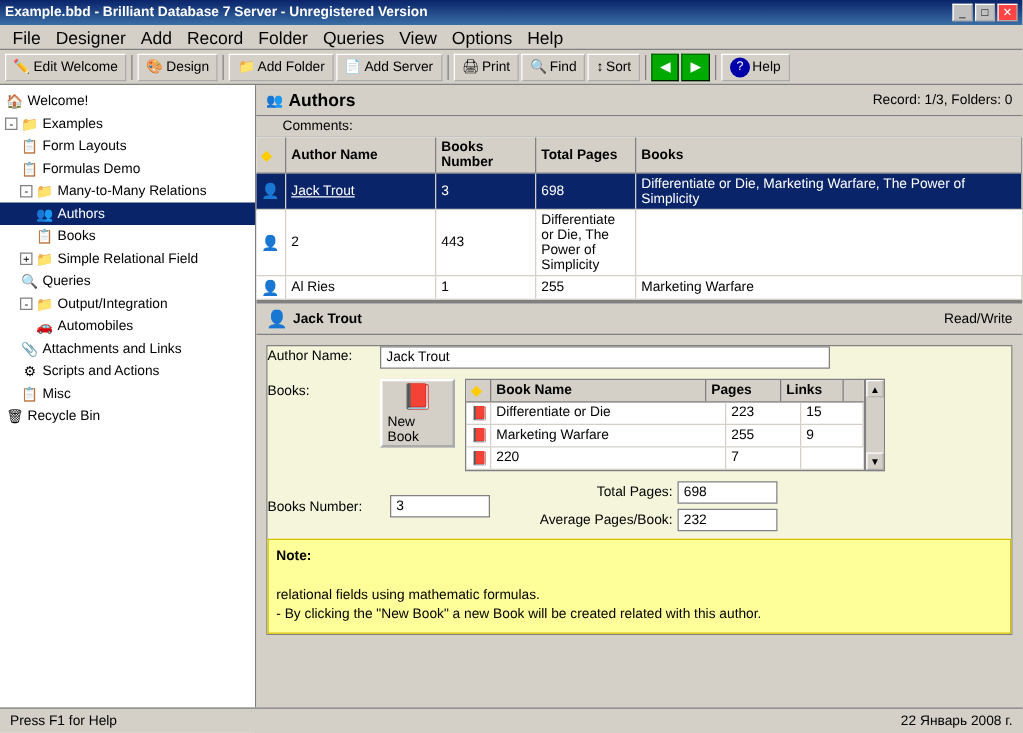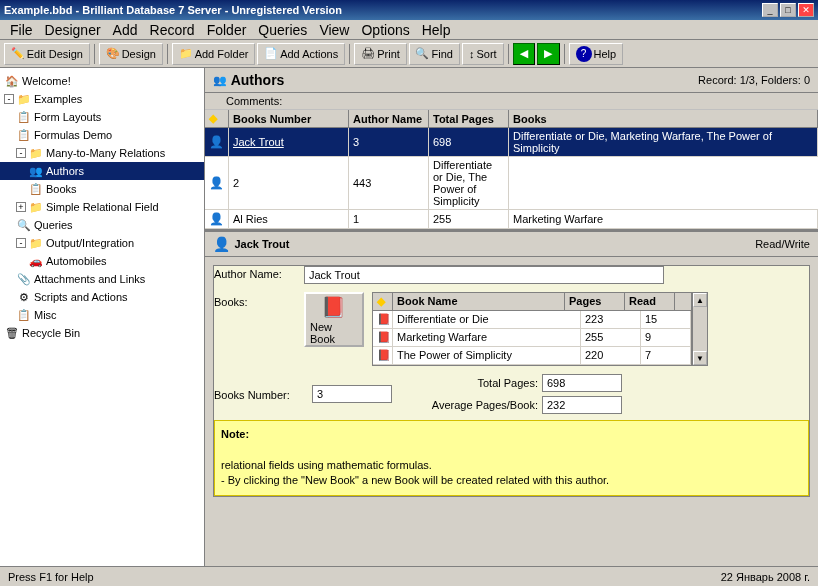--- a/index.html
+++ b/index.html
@@ -106,35 +106,35 @@
   <span class="menu-item">Folder</span>
   <span class="menu-item">Queries</span>
   <span class="menu-item">View</span>
   <span class="menu-item">Options</span>
   <span class="menu-item">Help</span>
 </div>
 
 <div class="toolbar">
   <div class="toolbar-btn">
     <span>✏️</span>
-    <span>Edit Design</span>
+    <span>Edit Welcome</span>
   </div>
   <div class="toolbar-sep"></div>
   <div class="toolbar-btn">
     <span>🎨</span>
     <span>Design</span>
   </div>
   <div class="toolbar-sep"></div>
   <div class="toolbar-btn">
     <span>📁</span>
     <span>Add Folder</span>
   </div>
   <div class="toolbar-btn">
     <span>📄</span>
-    <span>Add Actions</span>
+    <span>Add Server</span>
   </div>
   <div class="toolbar-sep"></div>
   <div class="toolbar-btn">
     <span>🖨</span>
     <span>Print</span>
   </div>
   <div class="toolbar-btn">
     <span>🔍</span>
     <span>Find</span>
   </div>
@@ -253,22 +253,22 @@
     <div class="comments-bar">
       <span>Comments:</span>
     </div>
 
     <div class="grid-container">
 
       <div class="grid-header">
         <div class="grid-header-cell">
           <span style="color:#ffcc00;">◆</span>
         </div>
+        <div class="grid-header-cell">Author Name</div>
         <div class="grid-header-cell">Books Number</div>
-        <div class="grid-header-cell">Author Name</div>
         <div class="grid-header-cell">Total Pages</div>
         <div class="grid-header-cell">Books</div>
       </div>
 
       <div class="grid-row" style="background:#0a246a;color:white;">
         <div class="grid-cell">
           <span style="font-size:12px;">👤</span>
         </div>
         <div class="grid-cell" style="color:white;text-decoration:underline;cursor:pointer;">Jack Trout</div>
         <div class="grid-cell" style="color:white;">3</div>
@@ -325,40 +325,39 @@
             <div style="display:flex;flex-direction:column;">
               <div style="display:flex;">
                 <div class="books-table" style="width:320px;">
 
                   <div class="books-header">
                     <div class="books-header-cell">
                       <span style="color:#ffcc00;">◆</span>
                     </div>
                     <div class="books-header-cell" style="border-right:1px solid #808080;">Book Name</div>
                     <div class="books-header-cell" style="border-right:1px solid #808080;">Pages</div>
-                    <div class="books-header-cell">Read</div>
+                    <div class="books-header-cell">Links</div>
                   </div>
 
                   <div class="books-row" style="display:grid;grid-template-columns:20px 1fr 60px 50px;">
                     <div class="books-cell"><span>📕</span></div>
                     <div class="books-cell">Differentiate or Die</div>
                     <div class="books-cell">223</div>
                     <div class="books-cell">15</div>
                   </div>
 
                   <div class="books-row" style="display:grid;grid-template-columns:20px 1fr 60px 50px;">
                     <div class="books-cell"><span>📕</span></div>
                     <div class="books-cell">Marketing Warfare</div>
                     <div class="books-cell">255</div>
                     <div class="books-cell">9</div>
                   </div>
 
                   <div class="books-row" style="display:grid;grid-template-columns:20px 1fr 60px 50px;">
                     <div class="books-cell"><span>📕</span></div>
-                    <div class="books-cell">The Power of Simplicity</div>
                     <div class="books-cell">220</div>
                     <div class="books-cell">7</div>
                   </div>
                 </div>
 
                 <div style="width:16px;background:#d4d0c8;border:1px solid #808080;display:flex;flex-direction:column;">
                   <div class="scrollbar-btn">▲</div>
                   <div class="scrollbar-track"></div>
                   <div class="scrollbar-btn">▼</div>
                 </div>

